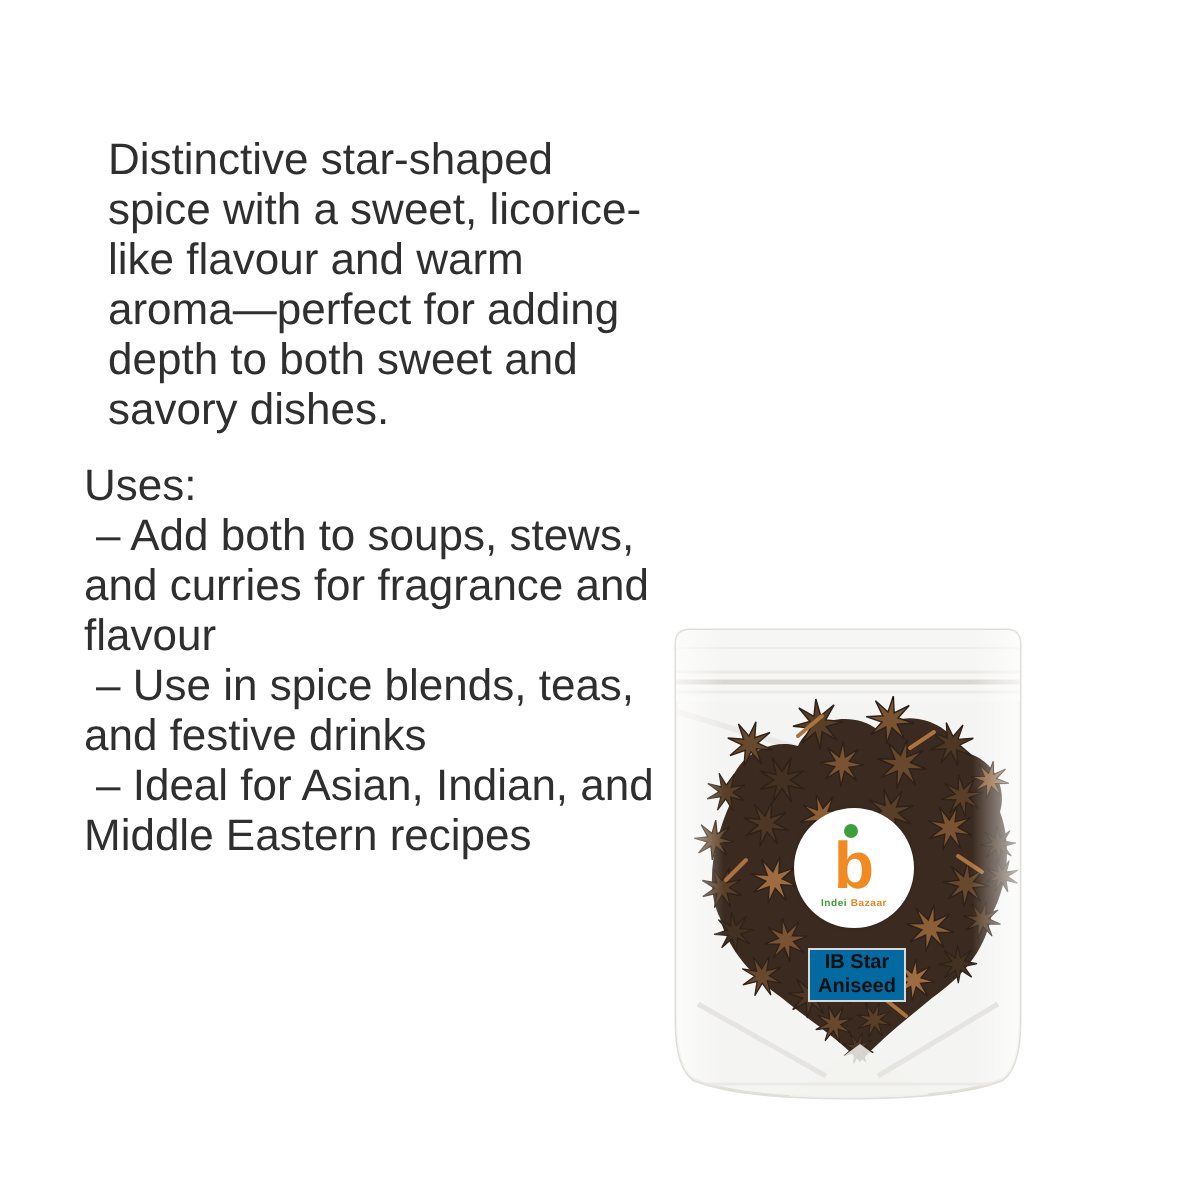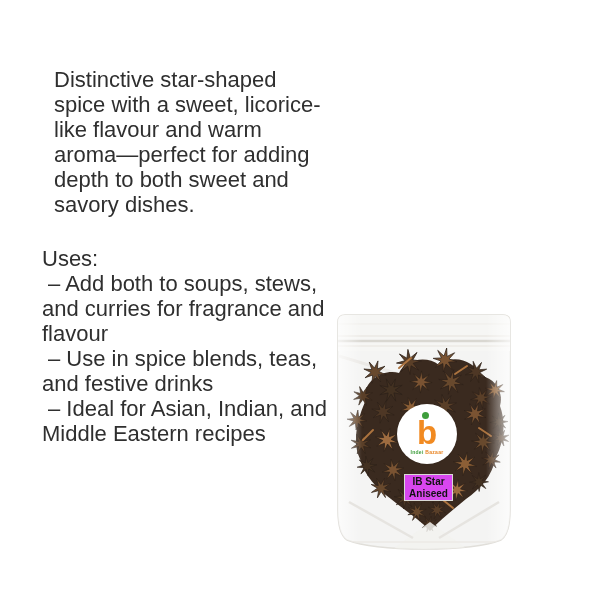--- a/index.html
+++ b/index.html
@@ -17,21 +17,21 @@
     position: absolute;
     left: 42px; top: 55px;
     width: 294px;
     color: #2f2f2f;
     font-size: 22px;
     line-height: 25px;
     letter-spacing: 0;
   }
   .info .title { margin: 0; }
   .info .desc  { margin: 12px; }
-  .section { margin-top: 29px; }
+  .section { margin-top: 13px; }
   .section .heading { margin: 0; }
   .bullet { margin: 0; text-indent: 6px; }
 
   
   .product-photo {
     position: absolute;
     left: 333px; top: 310px;
     width: 182px; height: 242px;
   }
   .product-photo svg { position: absolute; left: 0; top: 0; }
@@ -72,21 +72,21 @@
     font-weight: bold;
     white-space: nowrap;
   }
   .tag-w1 { color: #3e9e3c; }
   .tag-w2 { color: #e8821e; }
 
   .pack-label {
     position: absolute;
     left: 71px; top: 164px;
     width: 49px; height: 27px;
-    background: #d946ef;
+    background: #0369a1;
     border: 1px solid #d9d9d5;
     box-sizing: border-box;
     text-align: center;
     font-size: 10px;
     line-height: 12px;
     font-weight: bold;
     color: #111111;
     padding-top: 1px;
   }
 </style>

